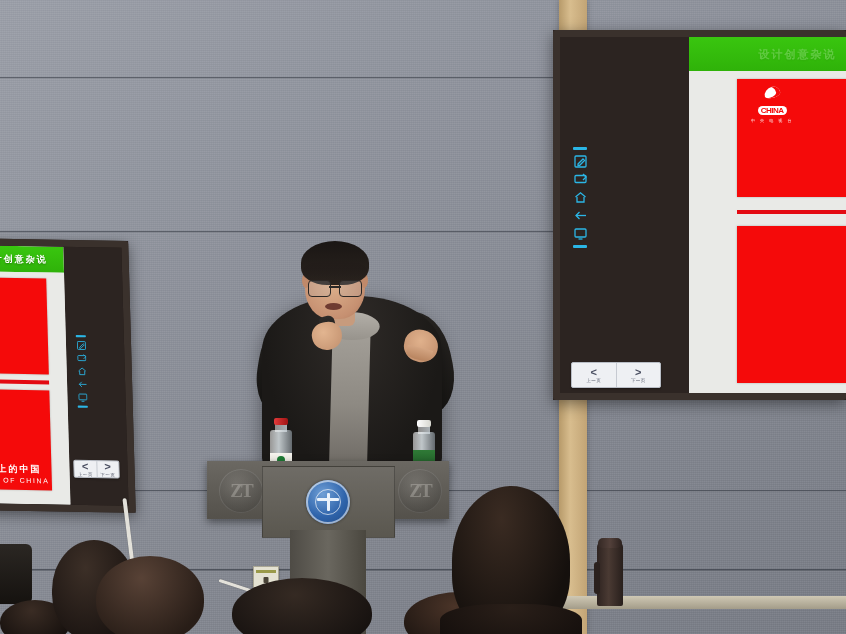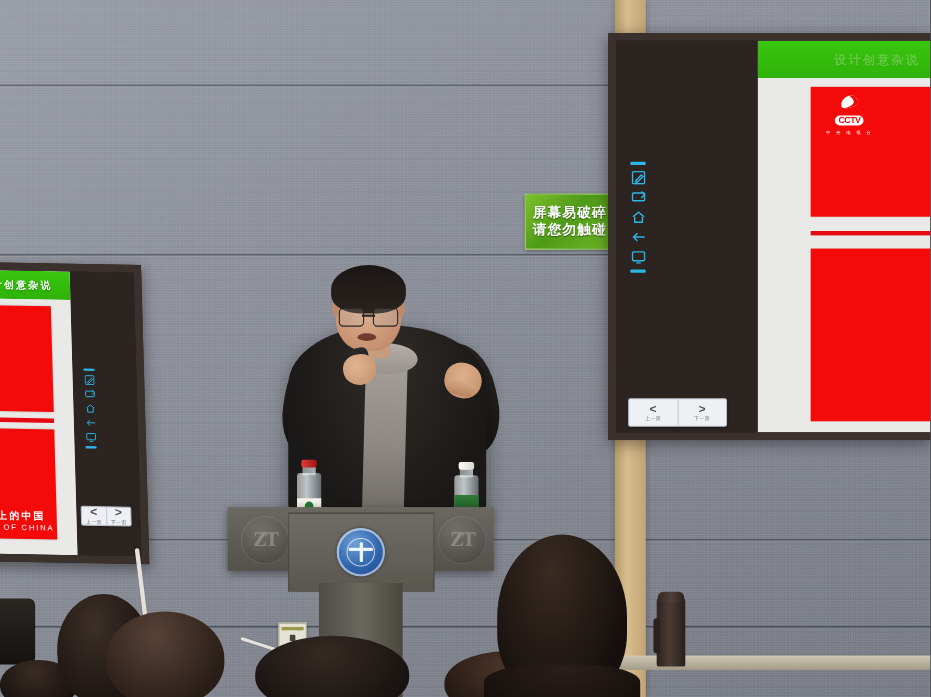--- a/index.html
+++ b/index.html
@@ -336,24 +336,20 @@
 
   <div class="wall">
     <div class="wall-noise"></div>
   </div>
   <div class="seam s1"></div>
   <div class="seam s2"></div>
   <div class="seam s3"></div>
   <div class="seam s4"></div>
   <div class="column"></div>
 
-  <div class="sign">
-    <div>屏幕易破碎</div>
-    <div>请您勿触碰</div>
-  </div>
 
   <div class="monitor" id="mon-left">
     <div class="mon-bezel"></div>
     <div class="mon-screen">
 
       <div class="slide" style="left:0;width:98px;">
         <div class="slide-head" style="height:26px;">
           <span style="font-size:9px;">设计创意杂说</span>
         </div>
         <div class="slide-body" style="top:26px;">
@@ -422,21 +418,21 @@
     <div class="mon-screen">
 
       <div class="slide" style="left:129px;right:0;">
         <div class="slide-head" style="height:34px;">
           <span style="font-size:11px;opacity:.22;margin-left:60px;">设计创意杂说</span>
         </div>
         <div class="slide-body" style="top:34px;">
           <div class="red-panel" style="left:48px;right:-10px;top:8px;height:118px;">
             <div class="cctv" style="left:14px;top:8px;">
               <div class="moon"></div>
-              <div class="wordmark">CCTV</div>
+              <div class="wordmark">CHINA</div>
               <div class="sub">中 央 电 视 台</div>
             </div>
           </div>
           <div class="red-rule" style="left:48px;right:-10px;top:139px;height:4px;"></div>
           <div class="red-panel" style="left:48px;right:-10px;top:155px;bottom:10px;"></div>
         </div>
       </div>
 
       <div class="toolbar" style="left:13px;top:110px;">
         <div class="tb-div"></div>

